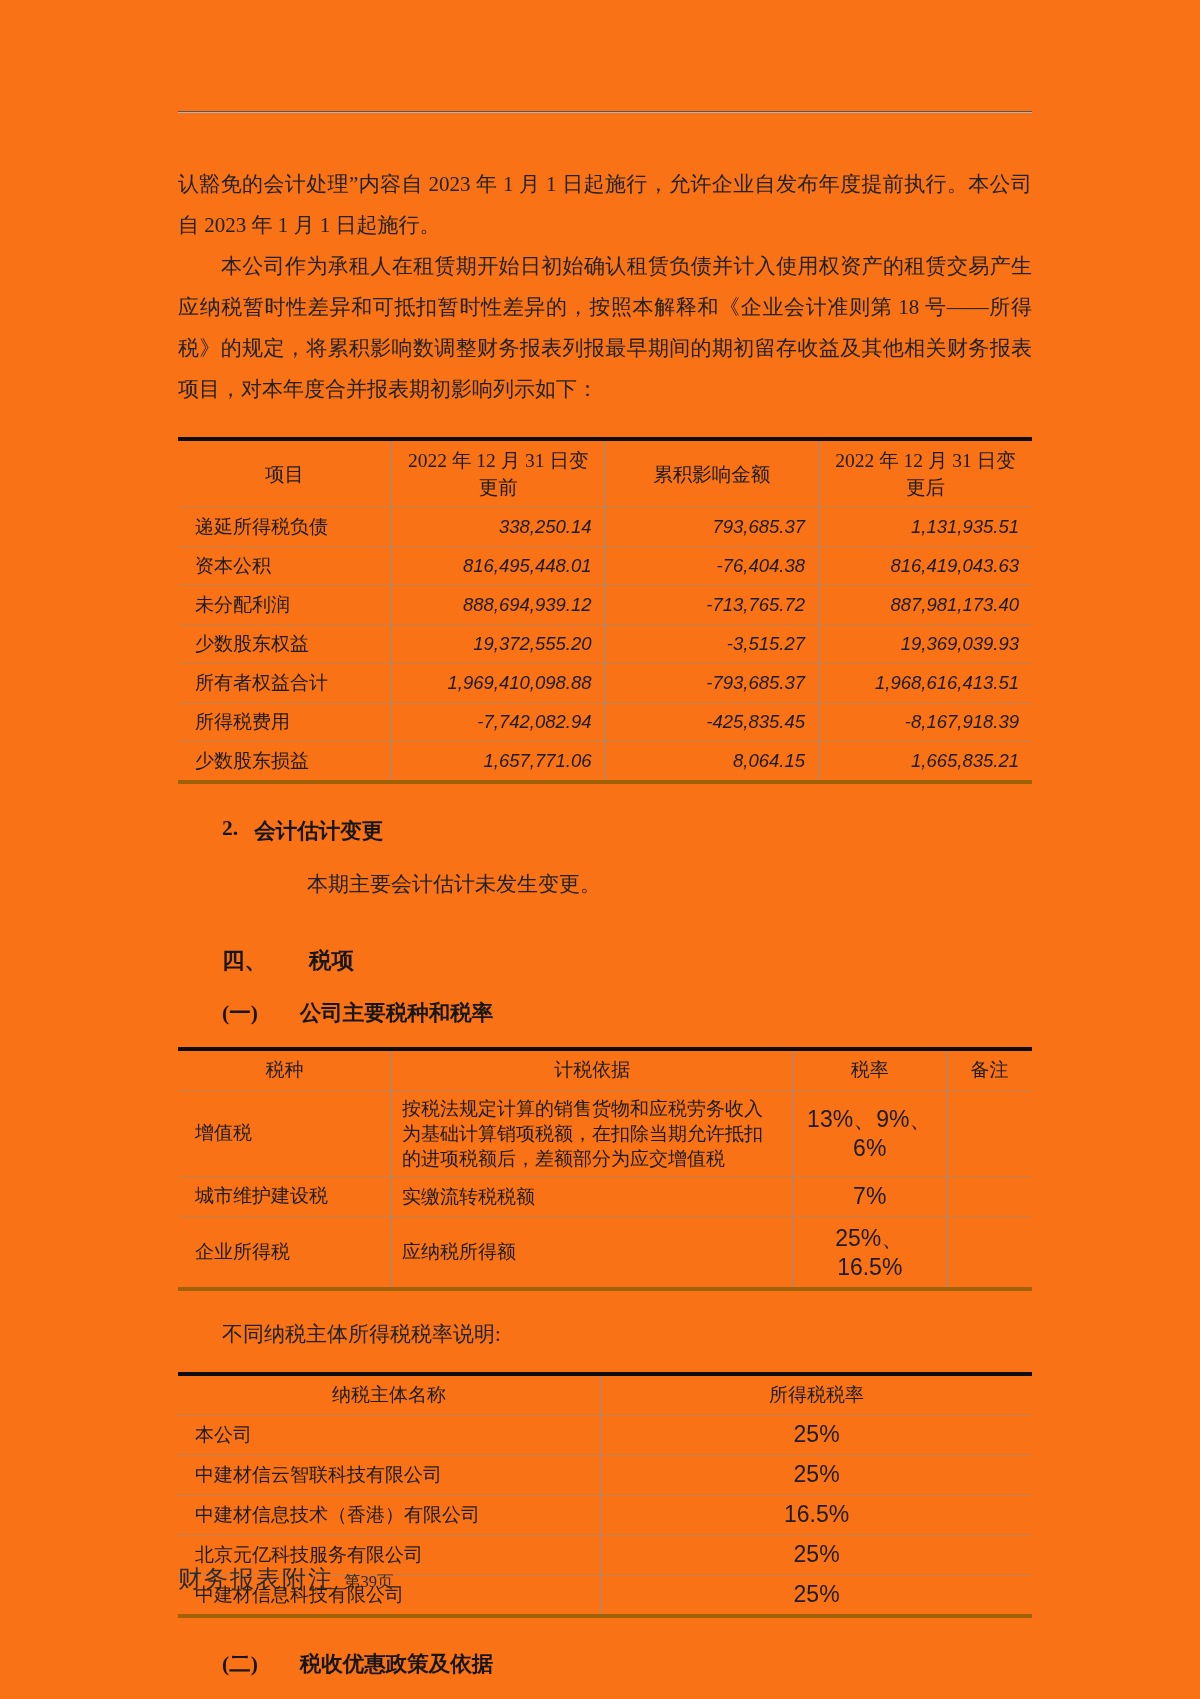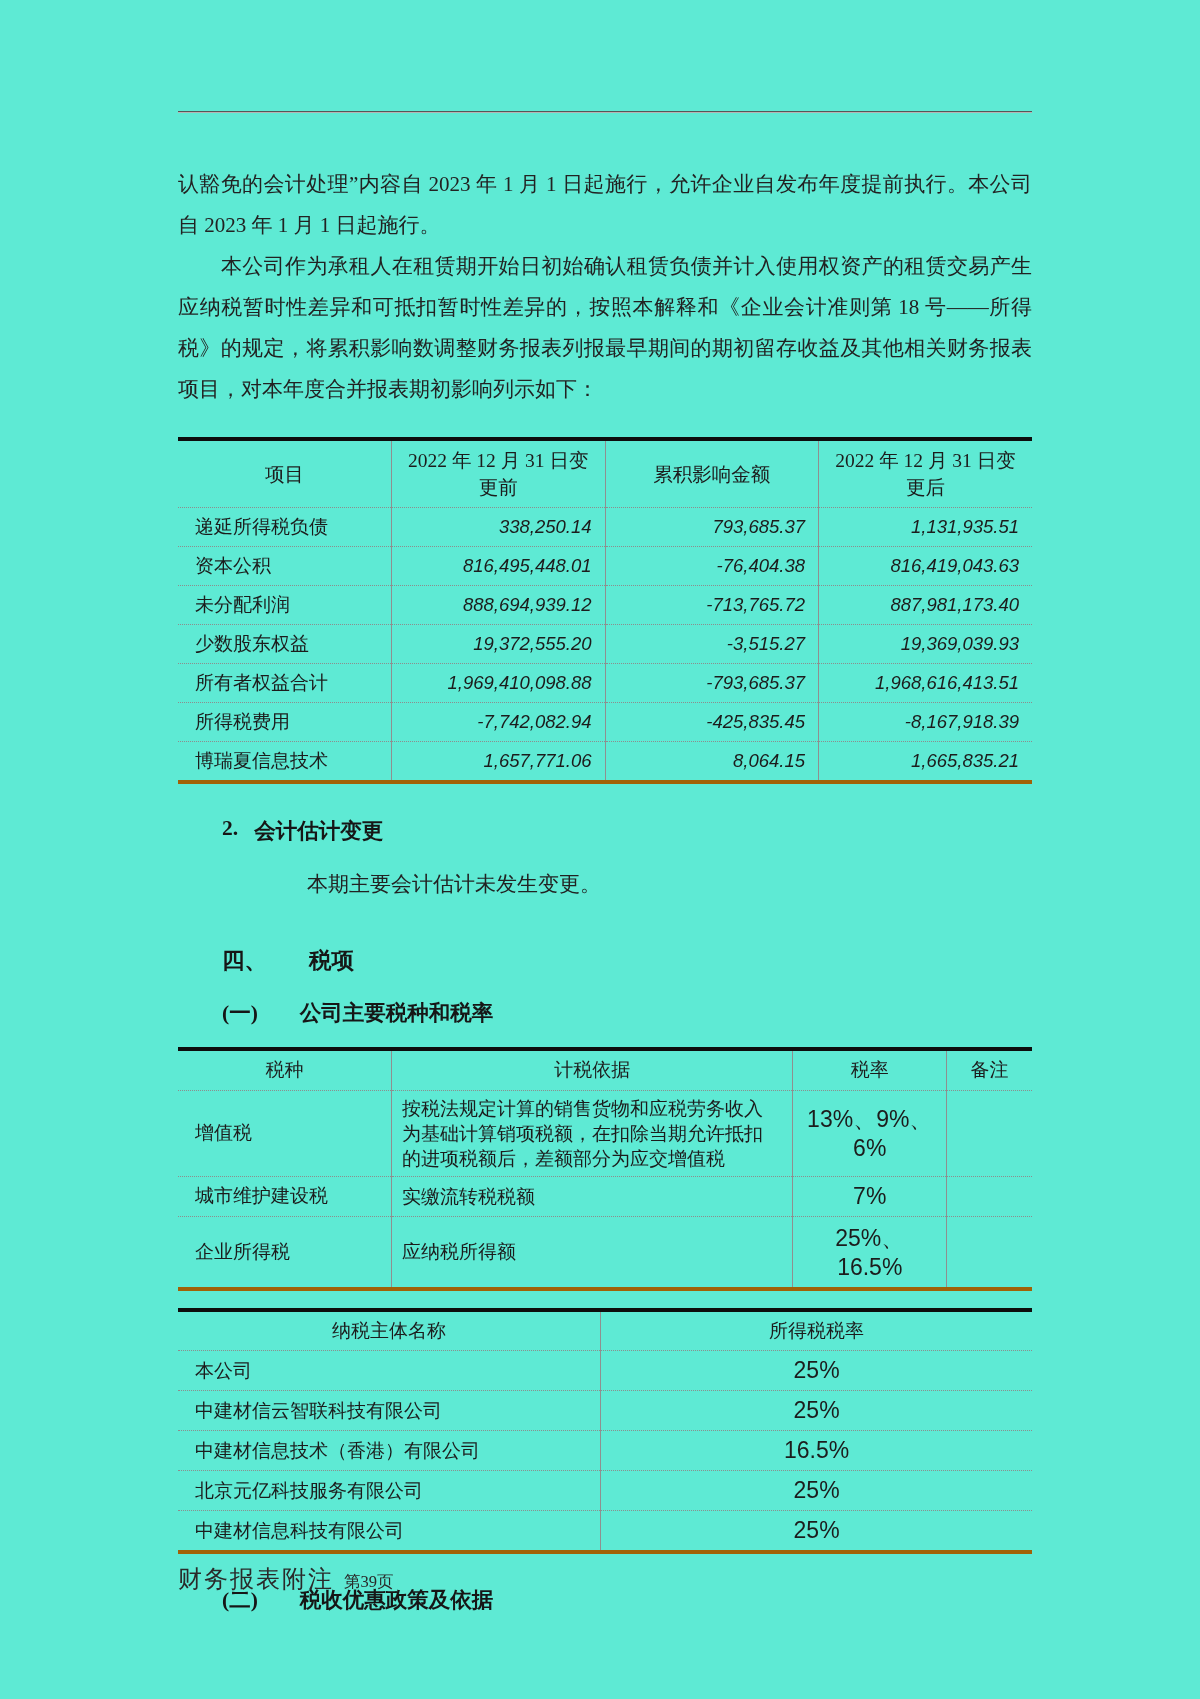--- a/index.html
+++ b/index.html
@@ -3,21 +3,21 @@
 <meta charset="utf-8">
 <style>
   * { margin: 0; padding: 0; box-sizing: border-box; }
   html, body { background: #e8e8e8; }
   body { font-family: "Liberation Serif", serif; color: #1f1f1f; }
 
   .page {
     position: relative;
     width: 1200px;
     height: 1699px;
-    background: #5eead4;
+    background: #f97316;
     margin: 0 auto;
     overflow: hidden;
   }
   .content {
     position: absolute;
     left: 178px;
     width: 854px;
     top: 0;
   }
 
@@ -157,21 +157,21 @@
           <td class="cell-right">-793,685.37</td>
           <td class="cell-right">1,968,616,413.51</td>
         </tr>
         <tr>
           <td class="cell-left">所得税费用</td>
           <td class="cell-right">-7,742,082.94</td>
           <td class="cell-right">-425,835.45</td>
           <td class="cell-right">-8,167,918.39</td>
         </tr>
         <tr>
-          <td class="cell-left">博瑞夏信息技术</td>
+          <td class="cell-left">少数股东损益</td>
           <td class="cell-right">1,657,771.06</td>
           <td class="cell-right">8,064.15</td>
           <td class="cell-right">1,665,835.21</td>
         </tr>
       </tbody>
     </table>
 
     <div class="h-numbered sec-estimate indent-1">
       <span class="h-num">2.</span>
       <span class="h-gap-s"></span>
@@ -221,20 +221,21 @@
         </tr>
         <tr>
           <td class="cell-left">企业所得税</td>
           <td class="cell-desc">应纳税所得额</td>
           <td class="cell-center">25%、16.5%</td>
           <td class="cell-center"></td>
         </tr>
       </tbody>
     </table>
 
+    <p class="para note-entities indent-1">不同纳税主体所得税税率说明:</p>
 
     <table class="tbl-entities">
       <colgroup>
           <col style="width:49.5%">
           <col style="width:50.5%">
         </colgroup>
       <thead>
         <tr>
           <th>纳税主体名称</th>
           <th>所得税税率</th>

